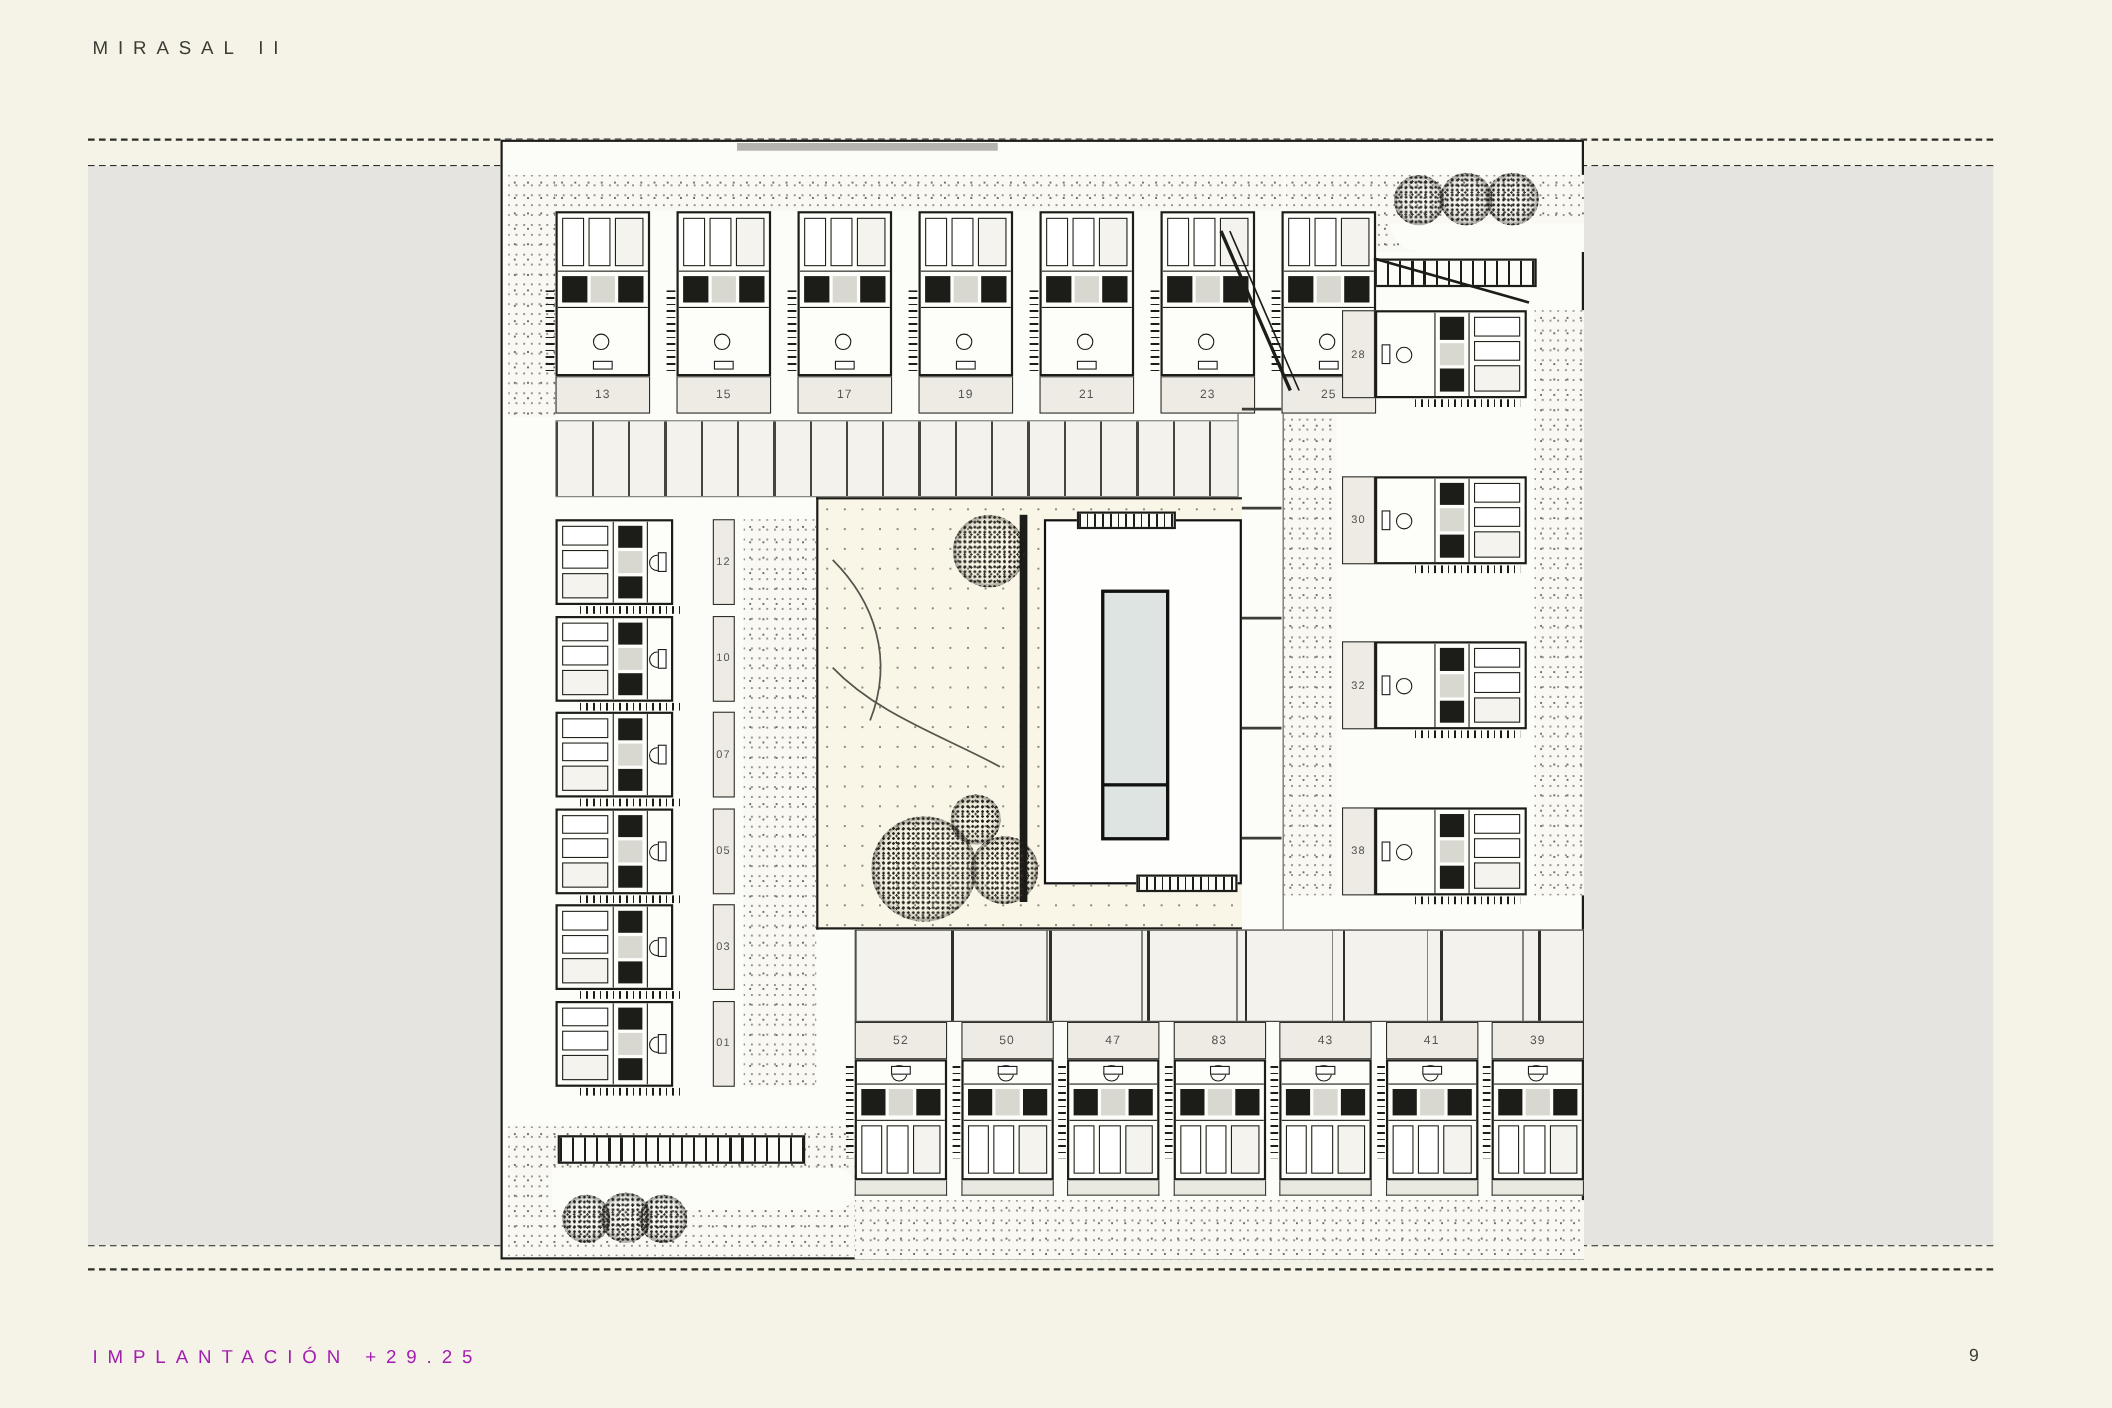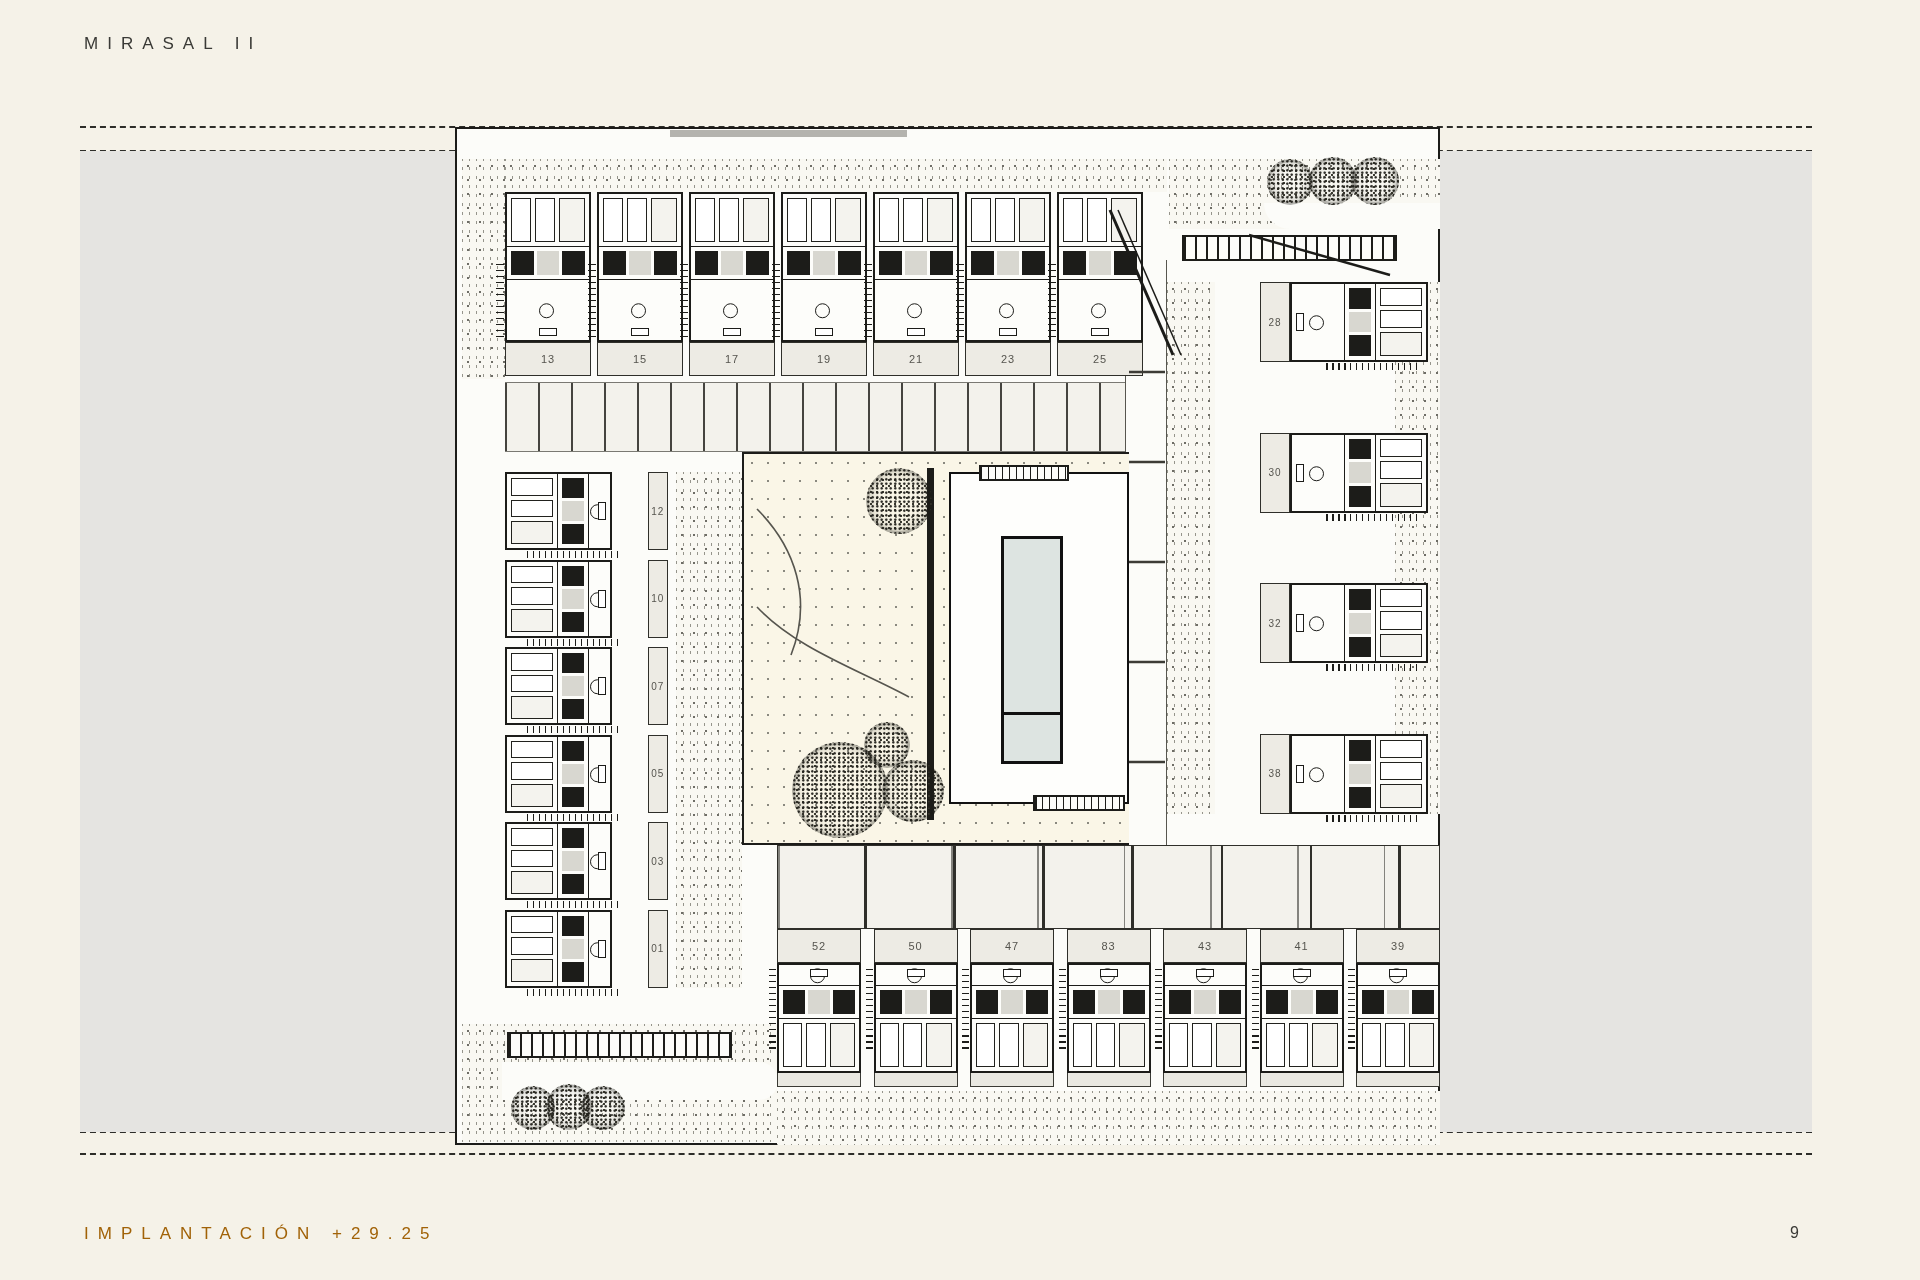--- a/index.html
+++ b/index.html
@@ -5,21 +5,21 @@
   :root{
     --page-bg:#f5f2e8; --paper-gray:#e5e4e1; --plan-bg:#fcfcf9; --ink:#1c1c19;
     --muted-ink:#55544e; --cell-bg:#edebe4; --court-bg:#faf6e7; --pool:#dde4e1;
     --band:#f3f2ec; --terrace:#e9e8e1; --graybar:#b4b3ae;
   }
   *{box-sizing:border-box; margin:0; padding:0;}
   html,body{width:1920px; height:1280px;}
   body{position:relative; background:var(--page-bg); font-family:"Liberation Sans", sans-serif; color:var(--ink); overflow:hidden;}
 
   .title{position:absolute; left:84px; top:34px; font-size:17px; letter-spacing:9px; color:#3a3a36; font-weight:500;}
-  .footer-label{position:absolute; left:84px; top:1224px; font-size:17px; letter-spacing:9px; color:#a16207; font-weight:500;}
+  .footer-label{position:absolute; left:84px; top:1224px; font-size:17px; letter-spacing:9px; color:#a21caf; font-weight:500;}
   .page-num{position:absolute; left:1790px; top:1224px; font-size:16px; letter-spacing:2px; color:#3a3a36;}
 
   .dash{position:absolute; left:80px; width:1732px; height:0; border-top:2px dashed #2d2d29;}
   .gray-block{position:absolute; top:151px; height:981px; background:var(--paper-gray);}
 
   
   .plan{position:absolute; left:455px; top:127px; width:985px; height:1018px; background:var(--plan-bg); border:2px solid var(--ink);}
   .abs{position:absolute;}
 
   .stipple{background-color:#f9f8f2;
@@ -59,21 +59,21 @@
   .table{position:absolute; width:15px; height:15px; border:1.8px solid var(--ink); border-radius:50%; left:50%; top:50%; transform:translate(-60%,-45%);}
   .sofa{position:absolute; width:18px; height:8px; border:1.6px solid var(--ink); background:#fff;}
   .u-top .sofa{left:50%; bottom:4px; transform:translateX(-50%);}
   .u-bottom .sofa{left:50%; top:4px; transform:translateX(-50%);}
   .u-left .sofa{right:4px; top:50%; transform:translateY(-50%); width:8px; height:18px;}
   .u-right .sofa{left:4px; top:50%; transform:translateY(-50%); width:8px; height:18px;}
 
   .numcell{background:var(--cell-bg); border:1.5px solid #2f2f2a; color:var(--muted-ink);
     font-size:11px; letter-spacing:1px; display:flex; align-items:center; justify-content:center;}
 
-  .row-top{left:48px; top:63px; width:662px; height:184px; display:flex; gap:6px;}
+  .row-top{left:48px; top:63px; width:662px; height:184px; display:flex; gap:24px;}
   .w-top{flex:0 0 86px; display:flex; flex-direction:column; position:relative;}
   .w-top .unit{height:150px;}
   .w-top .numcell{height:34px;}
   .w-top::before{content:""; position:absolute; left:-9px; bottom:38px; width:8px; height:74px;
     background-image:repeating-linear-gradient(180deg, var(--ink) 0 1.5px, transparent 1.5px 6px);}
 
   .row-bottom{left:320px; top:800px; width:663px; height:158px; display:flex; justify-content:space-between;}
   .w-bottom{flex:0 0 84px; display:flex; flex-direction:column; position:relative;}
   .w-bottom .numcell{height:34px;}
   .w-bottom .unit{height:110px;}
@@ -81,21 +81,21 @@
   .w-bottom::before{content:""; position:absolute; left:-8px; top:40px; width:7px; height:84px;
     background-image:repeating-linear-gradient(180deg, var(--ink) 0 1.5px, transparent 1.5px 6px);}
 
   .col-left{left:48px; top:343px; width:163px; height:516px; display:flex; flex-direction:column; justify-content:space-between;}
   .w-left{height:78px; display:flex; position:relative;gap:36px;}
   .w-left .unit{width:137px;}
   .w-left .numcell{width:26px; font-size:10px;}
   .w-left::after{content:""; position:absolute; left:22px; bottom:-8px; width:94px; height:7px;
     background-image:repeating-linear-gradient(90deg, var(--ink) 0 1.5px, transparent 1.5px 6px);}
 
-  .col-right{left:803px; top:153px; width:168px; height:532px; display:flex; flex-direction:column; justify-content:space-between;}
+  .col-right{left:763px; top:153px; width:168px; height:532px; display:flex; flex-direction:column; justify-content:space-between;}
   .w-right{height:80px; display:flex; position:relative;}
   .w-right .numcell{width:30px; font-size:10px;}
   .w-right .unit{width:138px;}
   .w-right::after{content:""; position:absolute; right:6px; bottom:-8px; width:96px; height:7px;
     background-image:repeating-linear-gradient(90deg, var(--ink) 0 1.5px, transparent 1.5px 6px);}
 
   
   .court{left:285px; top:323px; width:387px; height:393px; border:2px solid var(--ink); border-right:0;
     background-color:var(--court-bg);
     background-image:radial-gradient(#8a897f 0.7px, transparent 0.85px); background-size:16px 18px;}

